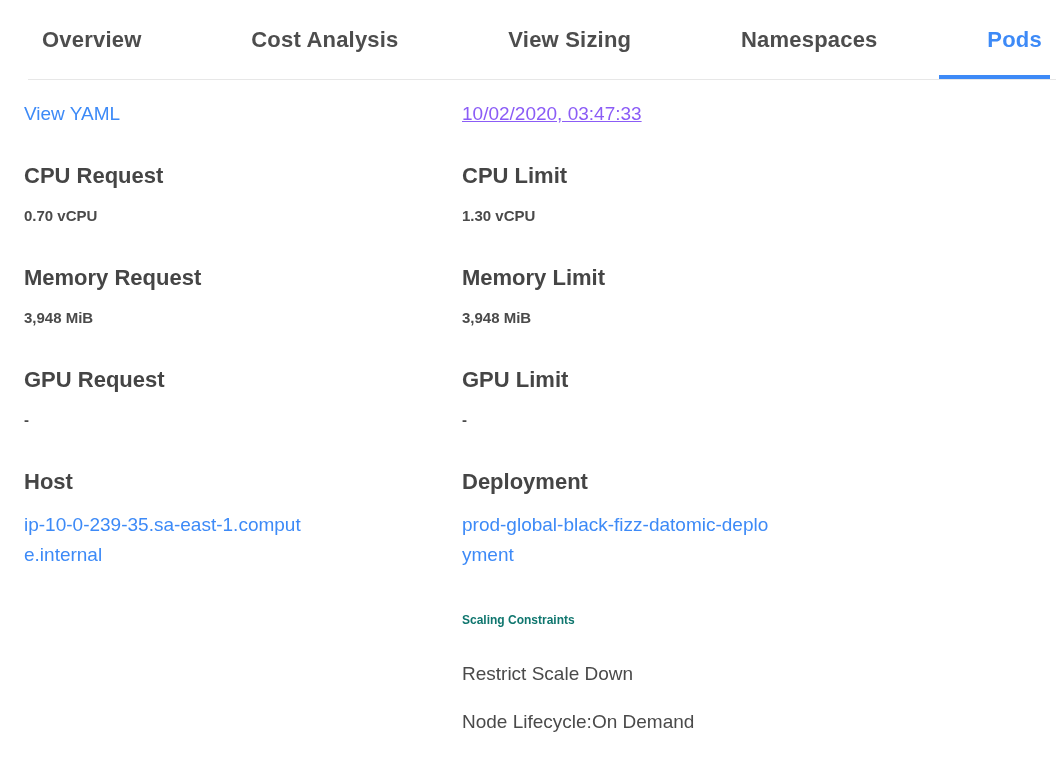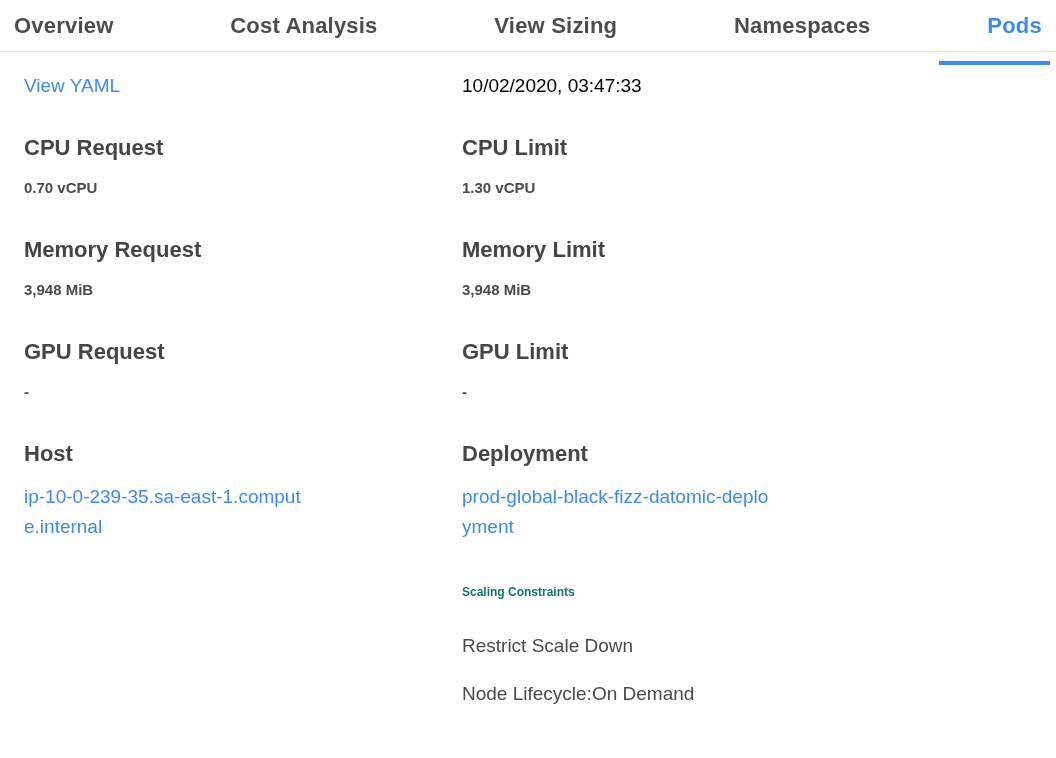--- a/index.html
+++ b/index.html
@@ -14,23 +14,24 @@
     --accent: #3d8af7;
     --text: #4a4a4a;
     --border: #e7e7e7;
   }
 
   
   .tabbar {
     display: flex;
     justify-content: space-between;
     align-items: center;
-    height: 52px;
+    height: 80px;
     padding: 0 14px;
     border-bottom: 1px solid var(--border);
+    margin-left: 28px;
   }
   .tab {
     position: relative;
     font-size: 22px;
     font-weight: 700;
     letter-spacing: 0.2px;
     color: #4d4d4d;
     cursor: pointer;
     height: 74px;
     display: flex;
@@ -58,21 +59,21 @@
     font-size: 19px;
     line-height: 23px;
     margin-bottom: 39px;
   }
   a.link {
     color: var(--accent);
     text-decoration: none;
     cursor: pointer;
     display: inline-block;
   }
-  .timestamp { color: #000000; }
+  .timestamp { color: #8b5cf6; text-decoration: underline; }
 
   .field { margin-bottom: 39px; }
   .field-label {
     font-size: 22px;
     line-height: 23px;
     font-weight: 700;
     color: #454545;
     margin-bottom: 17px;
   }
   .field-value {

